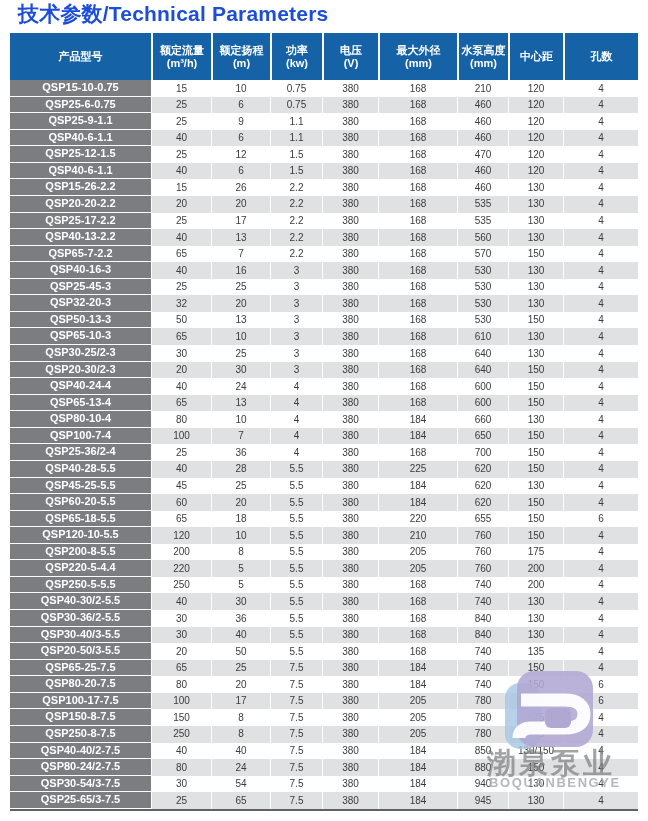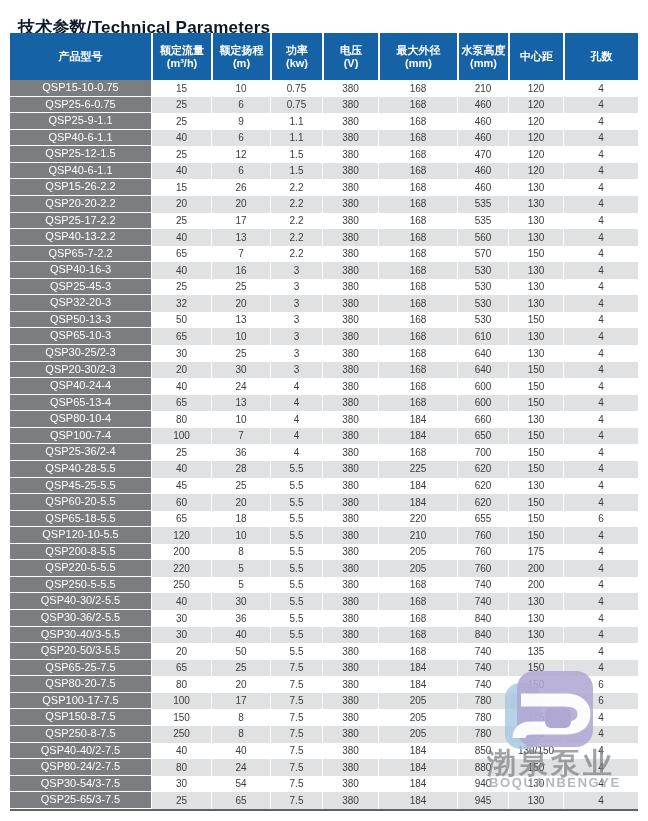--- a/index.html
+++ b/index.html
@@ -8,43 +8,43 @@
     --stripe:#e0e1e3;
     --data-text:#3b3b3b;
     --bottom-border:#606265;
     --wm-purple:#b0a7d3;
     --wm-blue:#a5c6e2;
   }
   *{margin:0;padding:0;box-sizing:border-box;}
   html,body{width:648px;height:821px;background:#ffffff;overflow:hidden;
     font-family:"Liberation Sans","DejaVu Sans",sans-serif;position:relative;}
   .title{
-    position:absolute;left:18px;top:16px;
-    font-size:17px;font-weight:700;color:#0f172a;letter-spacing:.2px;
+    position:absolute;left:18px;top:0;
+    font-size:21px;font-weight:700;color:#1d4ed8;letter-spacing:.2px;
   }
   .table-wrap{position:absolute;left:10px;top:33px;width:628px;}
   table{
     width:628px;table-layout:fixed;border-collapse:separate;border-spacing:0;
     border-bottom:2px solid var(--bottom-border);
   }
   thead th{
     background:var(--header-blue);color:#fff;font-weight:700;
     font-size:11px;line-height:13px;height:47px;text-align:center;
     vertical-align:middle;padding:0;
   }
   thead th + th{border-left:2px solid #fff;}
   tbody td{
     height:15.57px;line-height:15.57px;padding:0;text-align:center;
     font-size:10px;color:var(--data-text);background:#fff;
     white-space:nowrap;overflow:hidden;
   }
   tbody td + td{border-left:1px solid #fff;}
   tbody tr:nth-child(even) td{background:var(--stripe);}
   tbody td.model{
-    background:var(--model-gray) !important;color:#fff;font-weight:400;
+    background:var(--model-gray) !important;color:#fff;font-weight:700;
     font-size:11px;border-bottom:1px solid #fdfdfd;
   }
   
   .watermark{position:absolute;left:0;top:0;width:648px;height:821px;
     pointer-events:none;z-index:5;}
   .wm-logo{position:absolute;left:505px;top:671px;width:88px;height:78px;}
   .wm-cn{
     position:absolute;left:487px;top:744px;width:140px;
     font-size:29px;font-weight:700;letter-spacing:3px;
     color:rgba(125,127,129,0.72);white-space:nowrap;
@@ -424,21 +424,21 @@
           <td>200</td>
           <td>8</td>
           <td>5.5</td>
           <td>380</td>
           <td>205</td>
           <td>760</td>
           <td>175</td>
           <td>4</td>
         </tr>
         <tr>
-          <td class="model">QSP220-5-5.5</td>
+          <td class="model">QSP220-5-4.4</td>
           <td>220</td>
           <td>5</td>
           <td>5.5</td>
           <td>380</td>
           <td>205</td>
           <td>760</td>
           <td>200</td>
           <td>4</td>
         </tr>
         <tr>

